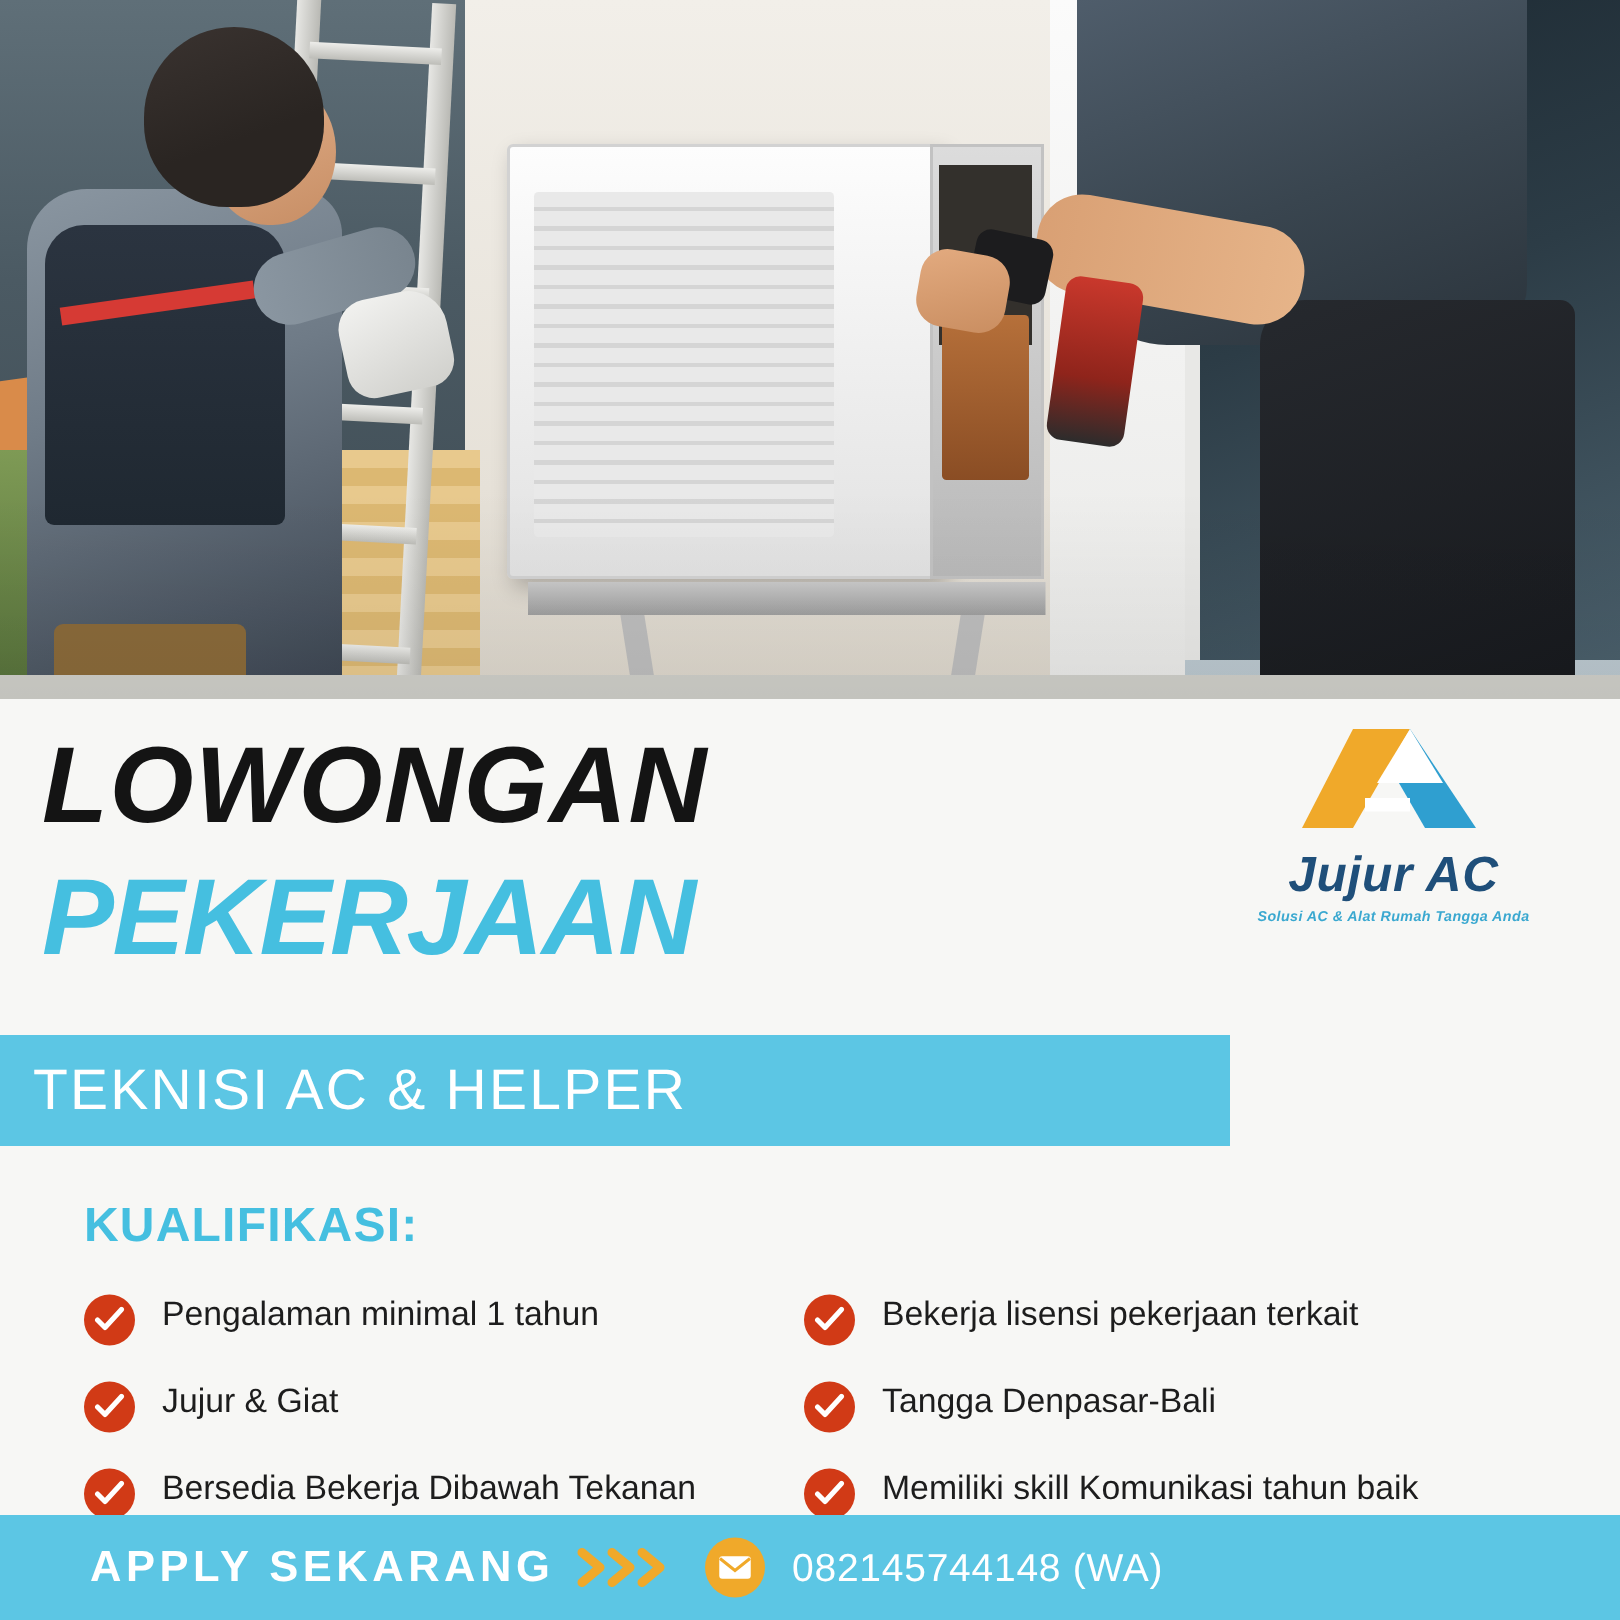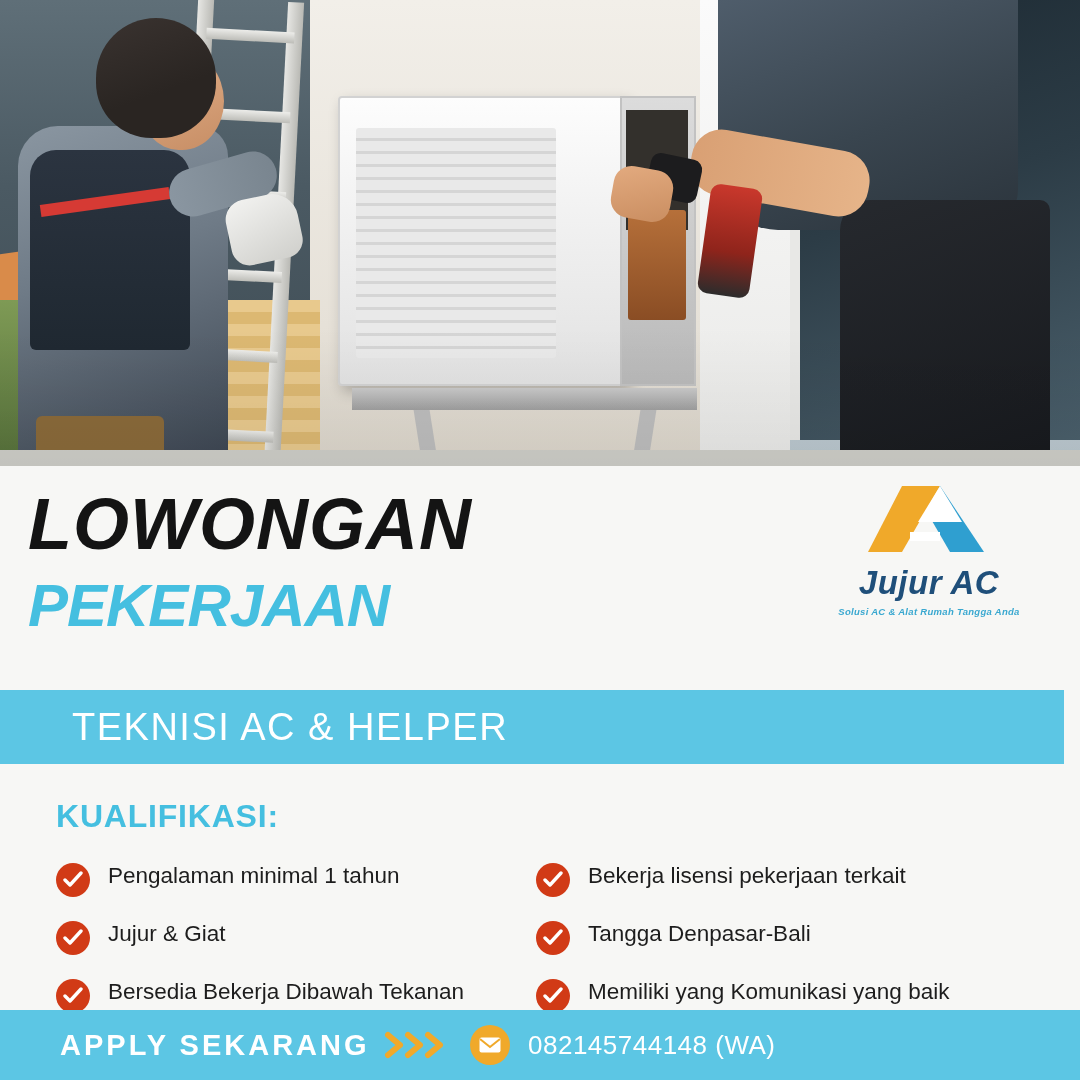--- a/index.html
+++ b/index.html
@@ -201,44 +201,44 @@
     padding: 22px 0 0 28px;
     height: 224px;
     font-style: italic;
   }
   .title-1 {
     font-size: 72px; font-weight: 700; letter-spacing: 1px;
     color: #141414; line-height: 1; text-transform: uppercase;
   }
   .title-2 {
     margin-top: 16px;
-    font-size: 60px; font-weight: 700; letter-spacing: -1px;
+    font-size: 72px; font-weight: 700; letter-spacing: -1px;
     color: #45bfe0; line-height: 1; text-transform: uppercase;
   }
 
   .logo {
     position: absolute; right: 36px; top: 14px;
     width: 230px; text-align: center;
   }
   .logo-mark { height: 78px; position: relative; }
   .logo-word {
     margin-top: 6px;
     font-size: 33px; font-weight: 700; color: #1f4f7a; letter-spacing: .5px;
   }
   .logo-tag {
     margin-top: 4px; font-size: 9.5px; font-weight: 700; color: #3aa8d0;
     letter-spacing: .3px;
   }
 
   
   .subbar {
-    width: 1064px; height: 74px;
+    width: 820px; height: 74px;
     background: #5cc6e4;
     display: flex; align-items: center;
-    padding-left: 72px;
+    padding-left: 22px;
   }
   .subbar-text {
     color: #ffffff; font-size: 38px; font-weight: 400; letter-spacing: 1.5px;
     text-transform: uppercase;
   }
 
   
   .quals { padding: 34px 0 0 56px; }
   .quals-title {
     color: #45bfe0; font-size: 32px; font-weight: 700; letter-spacing: .8px;
@@ -412,21 +412,21 @@
               </svg>
           </span>
           <span class="qual-text">Tangga Denpasar-Bali</span>
         </div>
         <div class="qual-item">
           <span class="tick">
             <svg width="20" height="18" viewBox="0 0 20 18">
                 <polyline points="2,9 7,14 18,2" fill="none" stroke="#ffffff" stroke-width="3.4" stroke-linecap="round" stroke-linejoin="round"></polyline>
               </svg>
           </span>
-          <span class="qual-text">Memiliki yang Komunikasi yang baik</span>
+          <span class="qual-text">Memiliki skill Komunikasi tahun baik</span>
         </div>
       </div>
     </div>
   </div>
 
   <div class="footer">
     <div class="footer-left">
       <span class="apply-text">APPLY SEKARANG</span>
       <span class="chevs">
         <svg width="66" height="30" viewBox="0 0 66 30">

